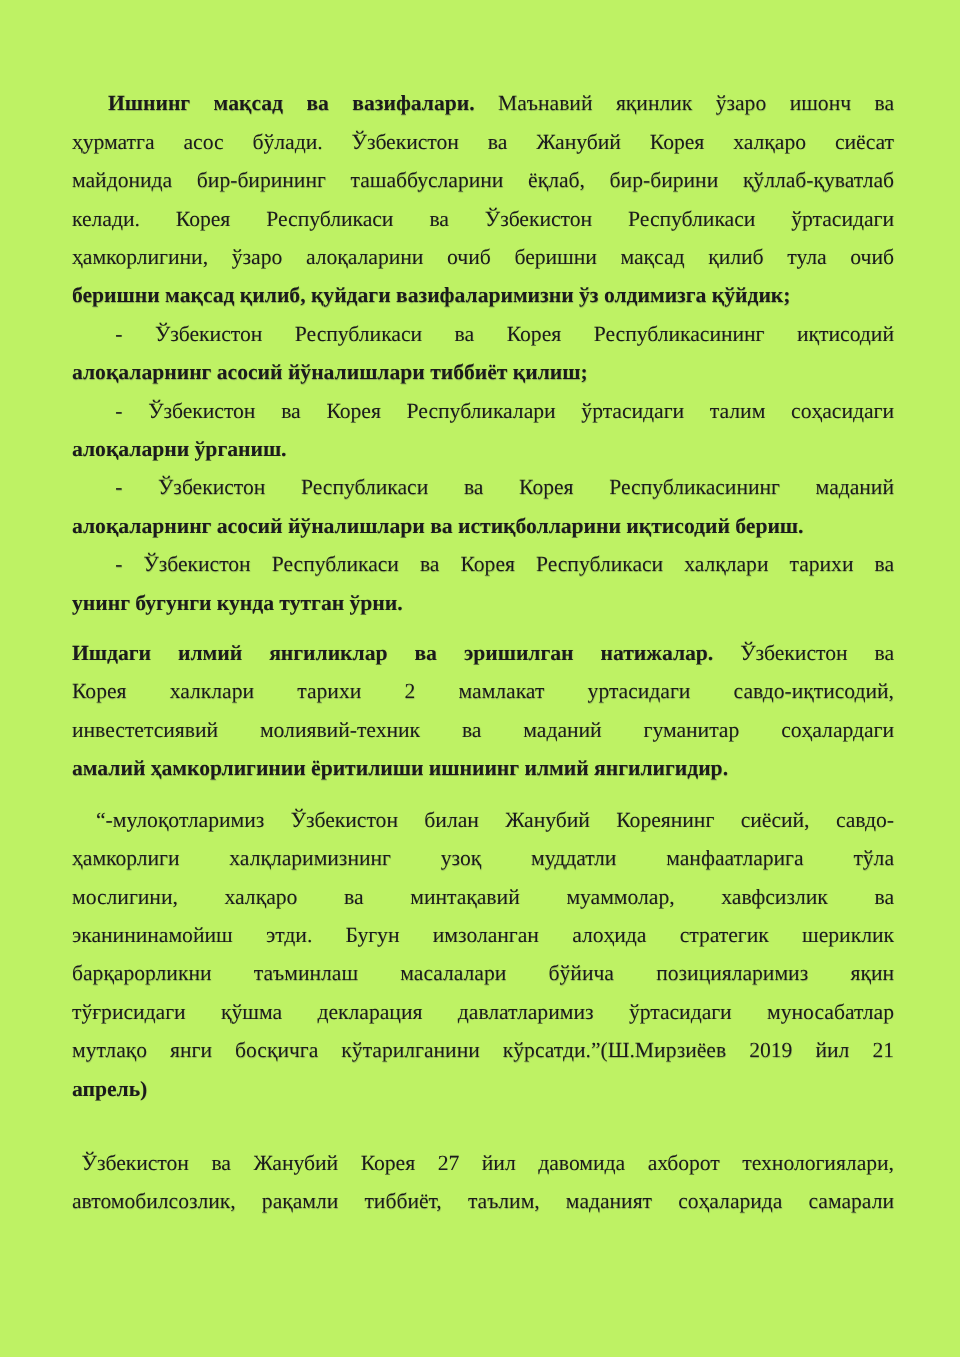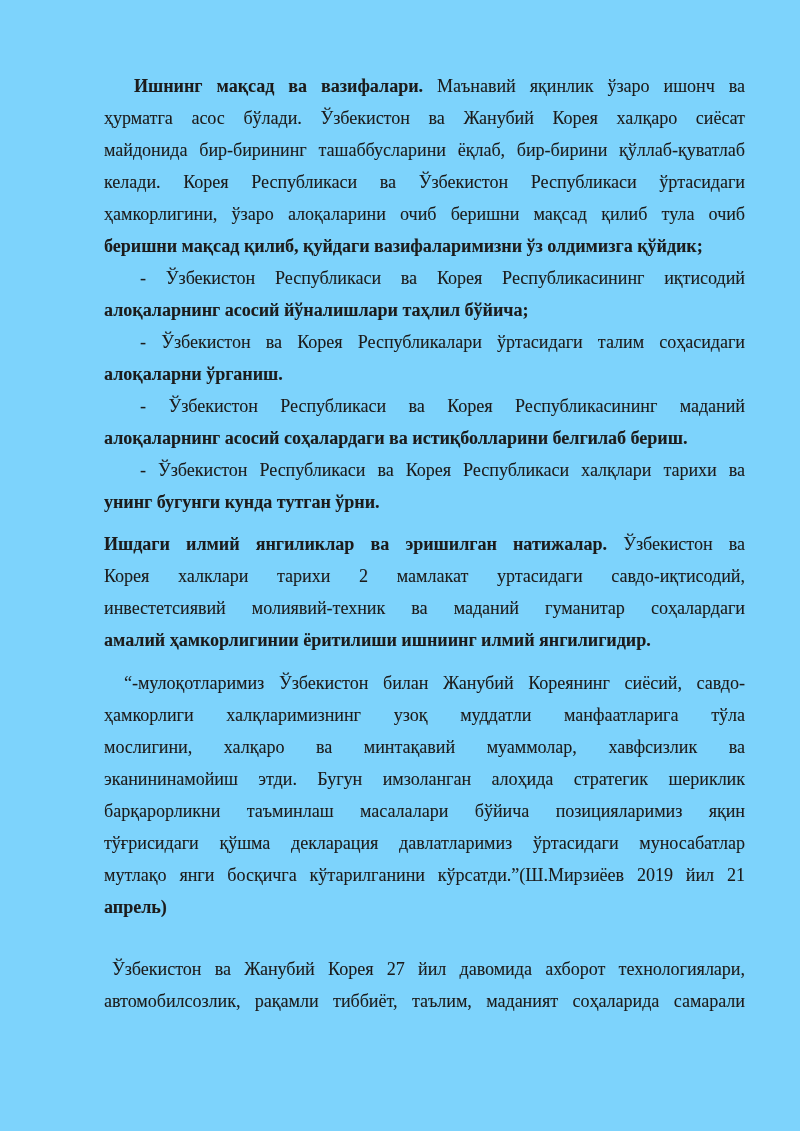--- a/index.html
+++ b/index.html
@@ -4,28 +4,28 @@
 <style>
   html, body {
     margin: 0;
     padding: 0;
     background: #ffffff;
   }
   .page {
     position: relative;
     width: 800px;
     height: 1131px;
-    background: #7dd3fc;
+    background: #bef264;
     overflow: hidden;
     font-family: "Liberation Serif", "DejaVu Serif", serif;
     font-size: 18px;
     color: #1b1b1b;
     text-shadow: 0.3px 0.3px 0.6px rgba(70,70,70,0.35);
     box-sizing: border-box;
-    padding: 70px 55px 0 104px;
+    padding: 70px 55px 0 60px;
   }
   .para {
     margin: 0;
   }
   .line {
     line-height: 32px;
     height: 32px;
     text-align: justify;
     text-align-last: justify;
     white-space: normal;
@@ -47,29 +47,29 @@
     <div class="para">
       <div class="line" style="text-indent: 30px;"><span class="bold">Ишнинг мақсад ва вазифалари.</span><span> Маънавий яқинлик ўзаро ишонч ва</span></div>
       <div class="line"><span>ҳурматга асос бўлади. Ўзбекистон ва Жанубий Корея халқаро сиёсат</span></div>
       <div class="line"><span>майдонида бир-бирининг ташаббусларини ёқлаб, бир-бирини қўллаб-қуватлаб</span></div>
       <div class="line"><span>келади. Корея Республикаси ва Ўзбекистон Республикаси ўртасидаги</span></div>
       <div class="line"><span>ҳамкорлигини, ўзаро алоқаларини очиб беришни мақсад қилиб тула очиб</span></div>
       <div class="line line-last"><span>беришни мақсад қилиб, қуйдаги вазифаларимизни ўз олдимизга қўйдик;</span></div>
     </div>
     <div class="para">
       <div class="line" style="text-indent: 36px;"><span>- Ўзбекистон Республикаси ва Корея Республикасининг иқтисодий</span></div>
-      <div class="line line-last"><span>алоқаларнинг асосий йўналишлари таҳлил бўйича;</span></div>
+      <div class="line line-last"><span>алоқаларнинг асосий йўналишлари тиббиёт қилиш;</span></div>
     </div>
     <div class="para">
       <div class="line" style="text-indent: 36px;"><span>- Ўзбекистон ва Корея Республикалари ўртасидаги талим соҳасидаги</span></div>
       <div class="line line-last"><span>алоқаларни ўрганиш.</span></div>
     </div>
     <div class="para">
       <div class="line" style="text-indent: 36px;"><span>- Ўзбекистон Республикаси ва Корея Республикасининг маданий</span></div>
-      <div class="line line-last"><span>алоқаларнинг асосий соҳалардаги ва истиқболларини белгилаб бериш.</span></div>
+      <div class="line line-last"><span>алоқаларнинг асосий йўналишлари ва истиқболларини иқтисодий бериш.</span></div>
     </div>
     <div class="para">
       <div class="line" style="text-indent: 36px;"><span>- Ўзбекистон Республикаси ва Корея Республикаси халқлари тарихи ва</span></div>
       <div class="line line-last"><span>унинг бугунги кунда тутган ўрни.</span></div>
     </div>
     <div class="para" style="margin-top: 10px;">
       <div class="line"><span class="bold">Ишдаги илмий янгиликлар ва эришилган натижалар.</span><span> Ўзбекистон ва</span></div>
       <div class="line"><span>Корея халклари тарихи 2 мамлакат уртасидаги савдо-иқтисодий,</span></div>
       <div class="line"><span>инвестетсиявий молиявий-техник ва маданий гуманитар соҳалардаги</span></div>
       <div class="line line-last"><span>амалий ҳамкорлигинии ёритилиши ишниинг илмий янгилигидир.</span></div>

